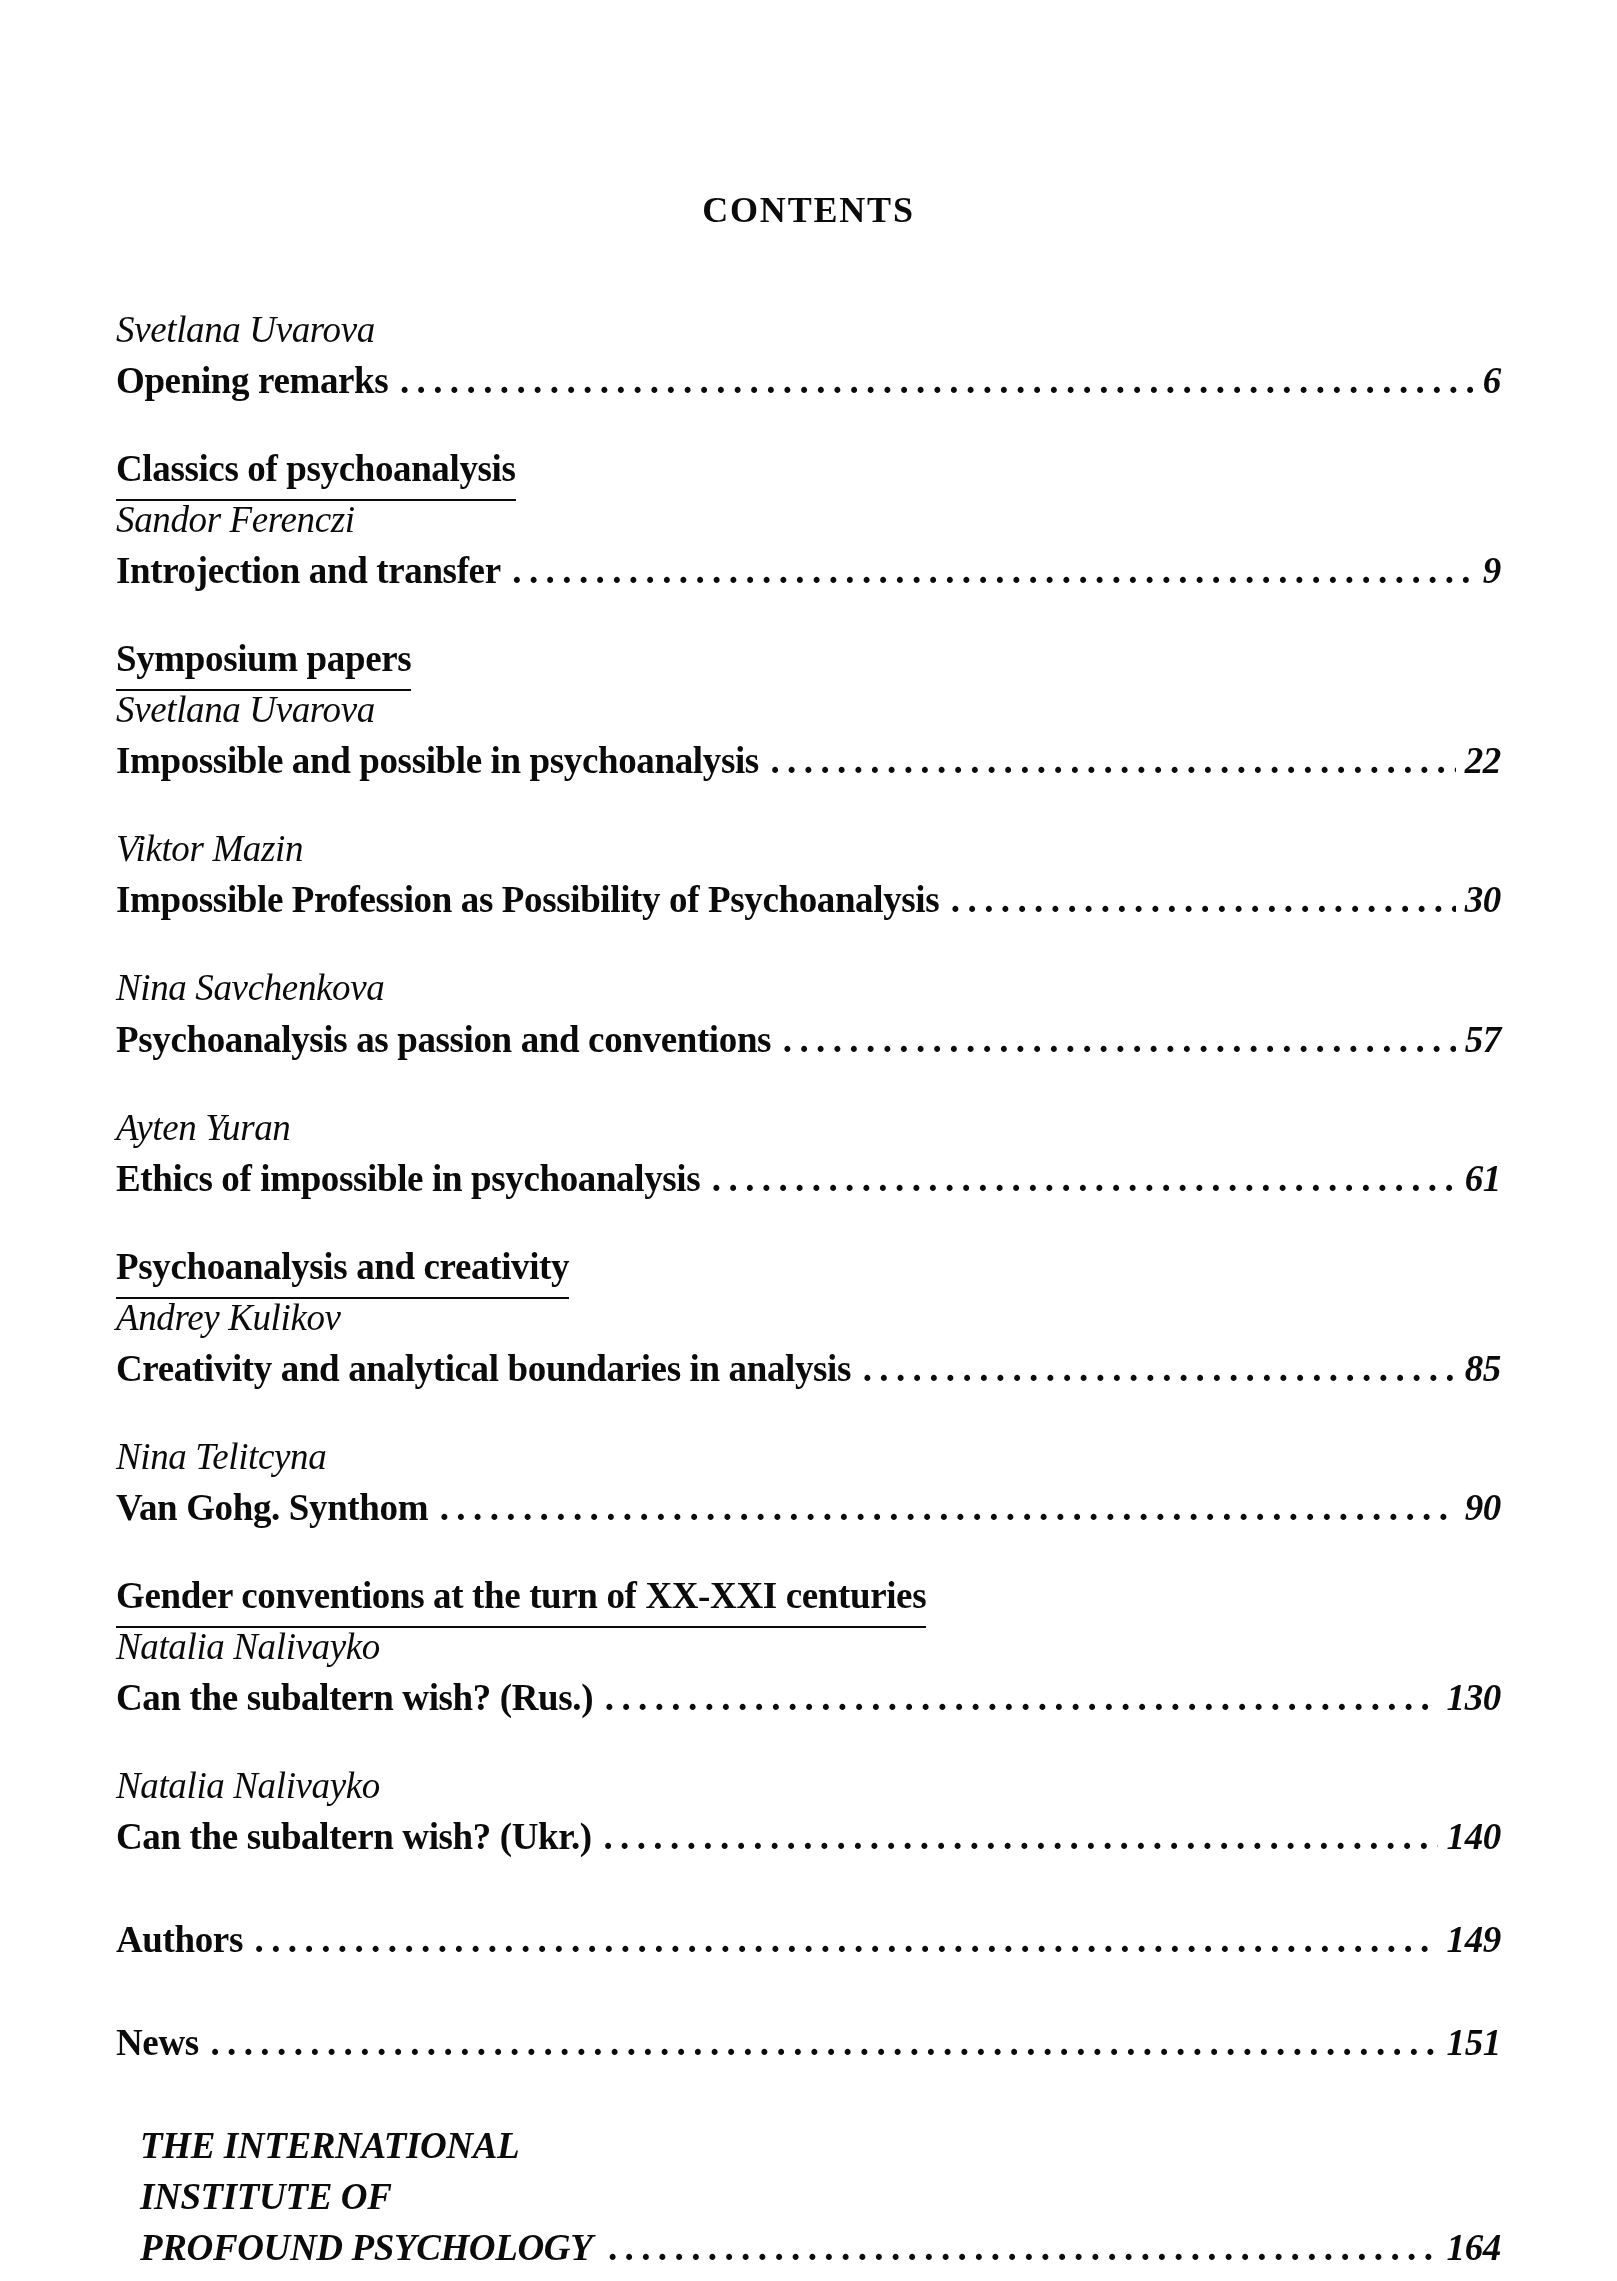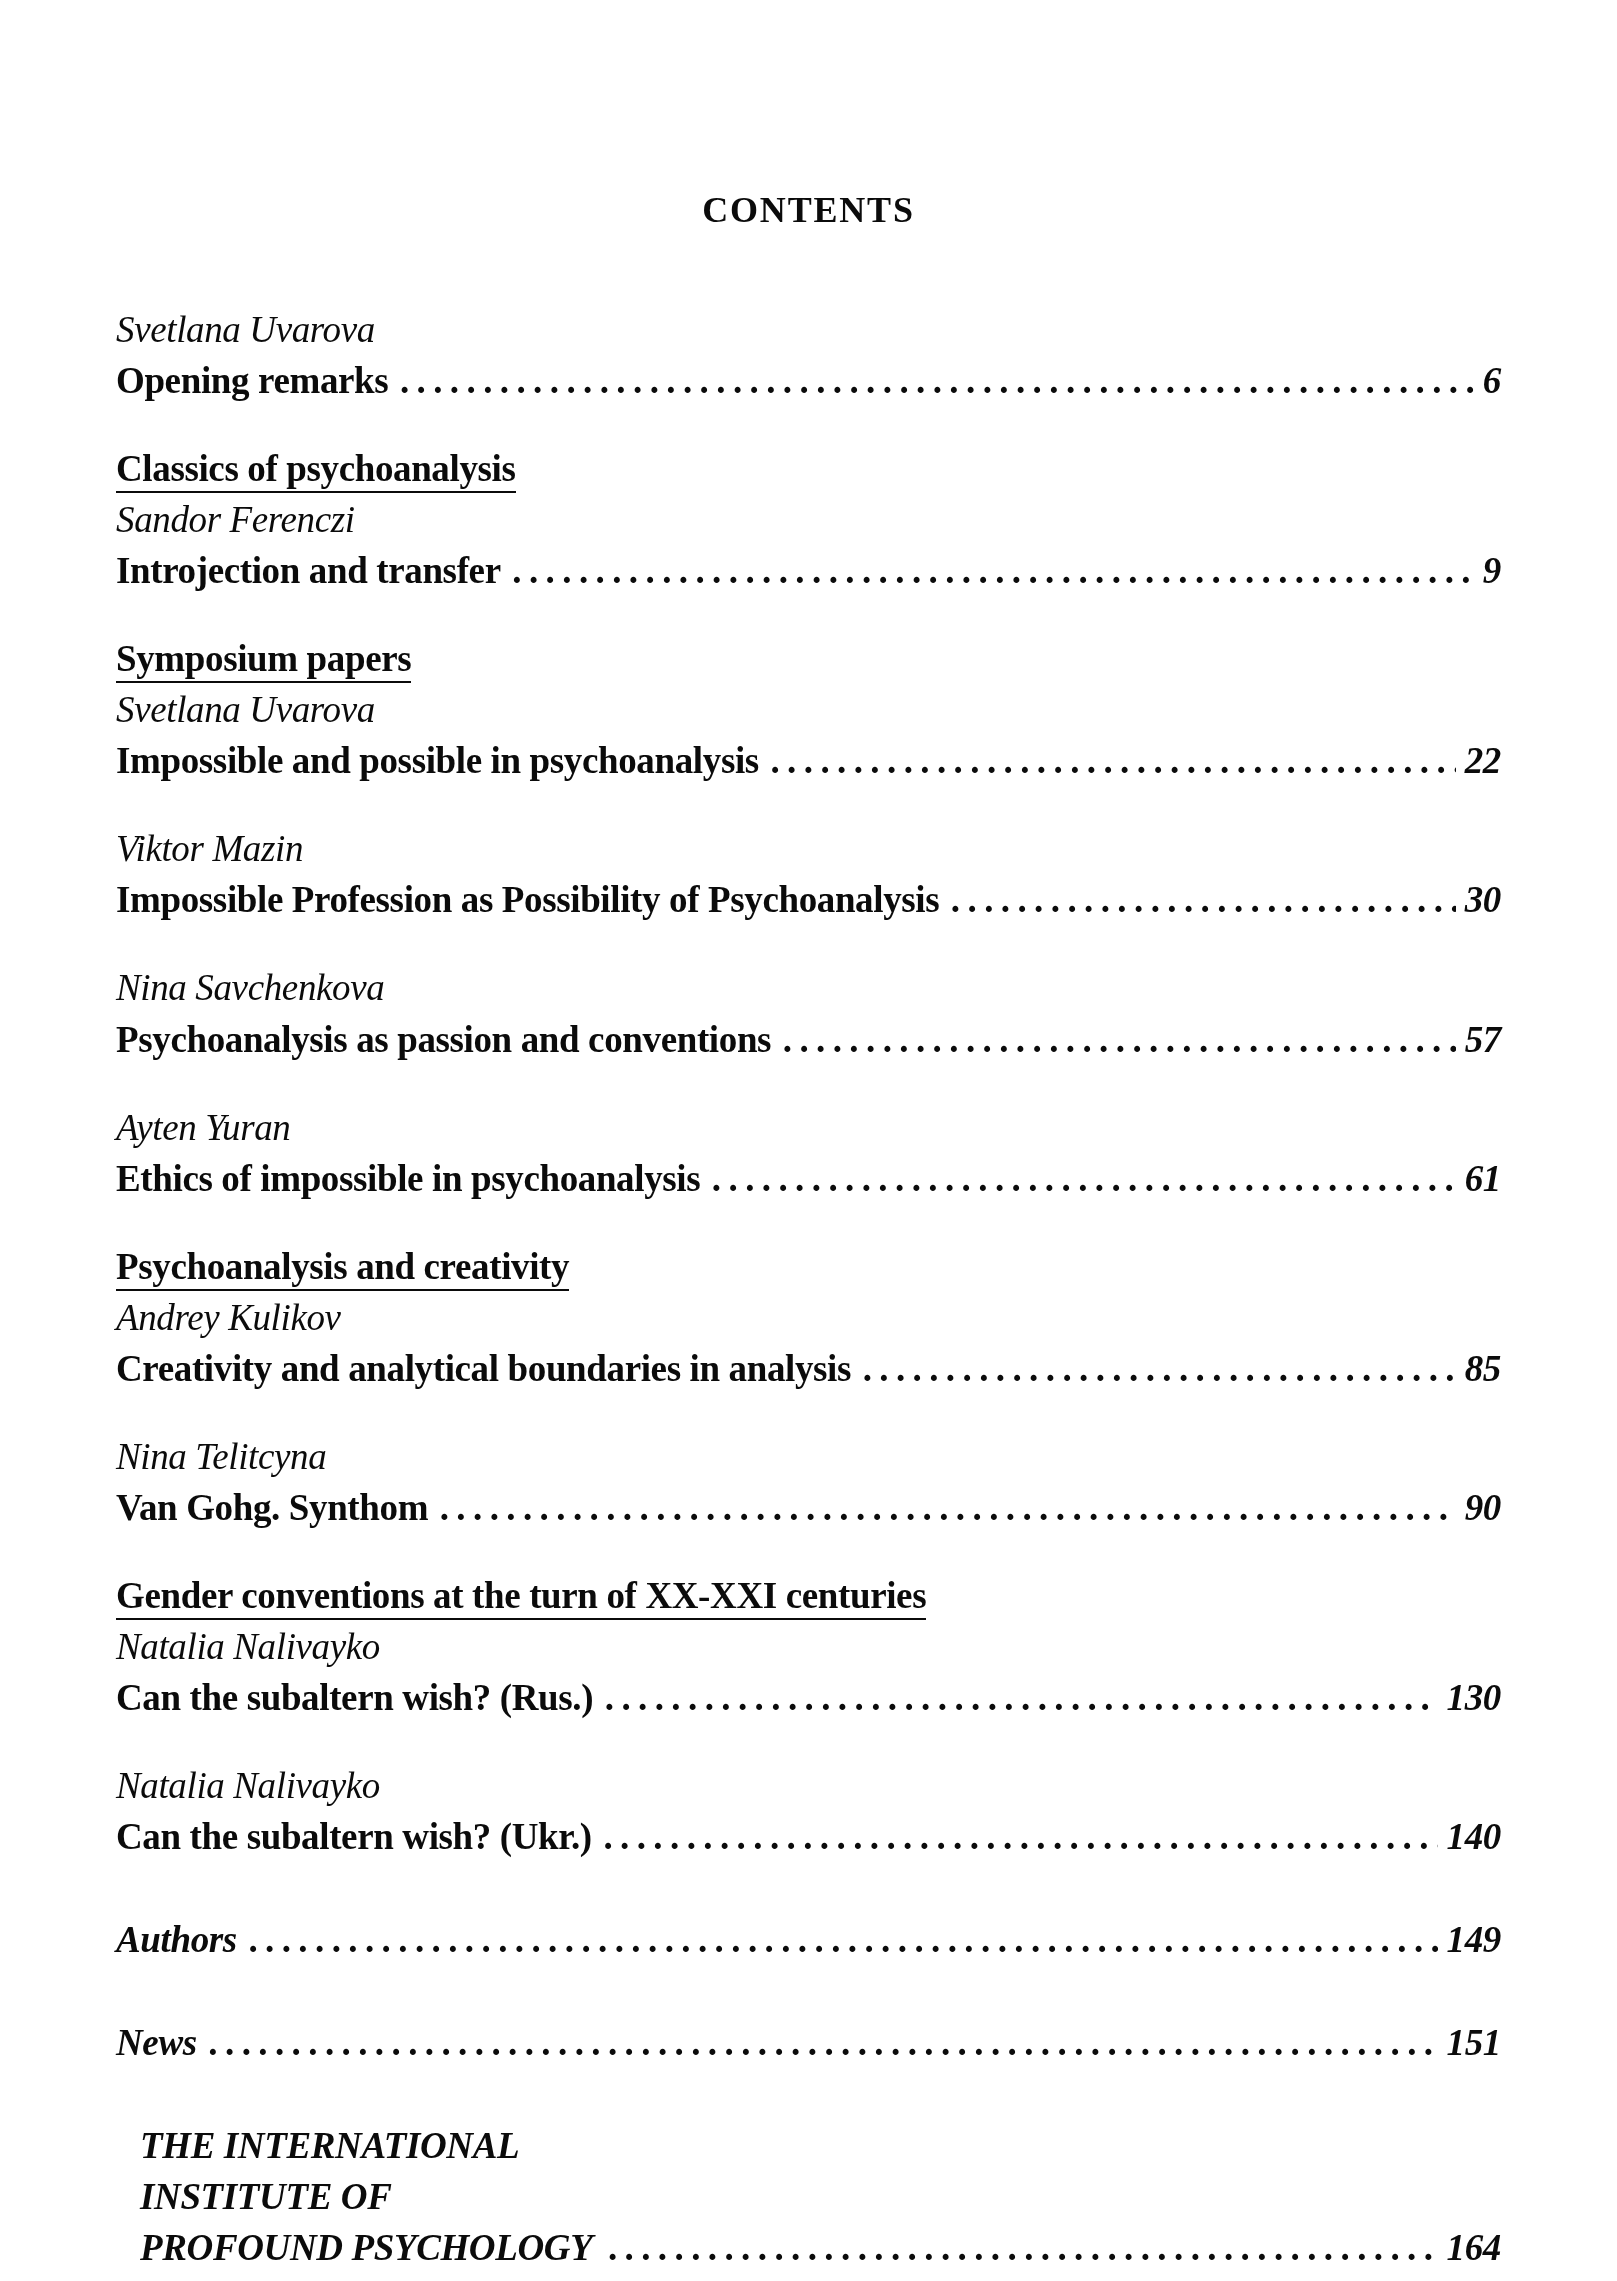--- a/index.html
+++ b/index.html
@@ -26,40 +26,40 @@
   .block { margin-bottom: 37px; }
   .block.spaced { margin-top: 52px; }
   .section-heading {
     font-size: 37px;
     font-weight: bold;
     line-height: 1.38;
     letter-spacing: -0.01em;
   }
   .section-heading .u {
     border-bottom: 2.7px solid #0b0b0b;
-    padding-bottom: 2px;
+    padding-bottom: 10px;
     text-align: center;
   }
   .author-line {
     font-size: 37px;
     font-weight: normal;
     font-style: italic;
     line-height: 1.38;
     letter-spacing: -0.01em;
   }
   .toc-row {
     display: flex;
     align-items: flex-end;
     font-size: 37px;
     font-weight: bold;
     line-height: 1.38;
     letter-spacing: -0.01em;
   }
   .toc-row .entry-title { white-space: nowrap; flex: 0 1 auto; }
-  .toc-row.italic .entry-title { font-style: italic; }
+  .toc-row.italic .entry-title { }
   .toc-row.caps .entry-title {
     font-style: italic;
     white-space: normal;
     max-width: 891px;
     margin-left: 24px;
   }
   .dot-leader {
     flex: 1 1 auto;
     min-width: 32px;
     overflow: hidden;

